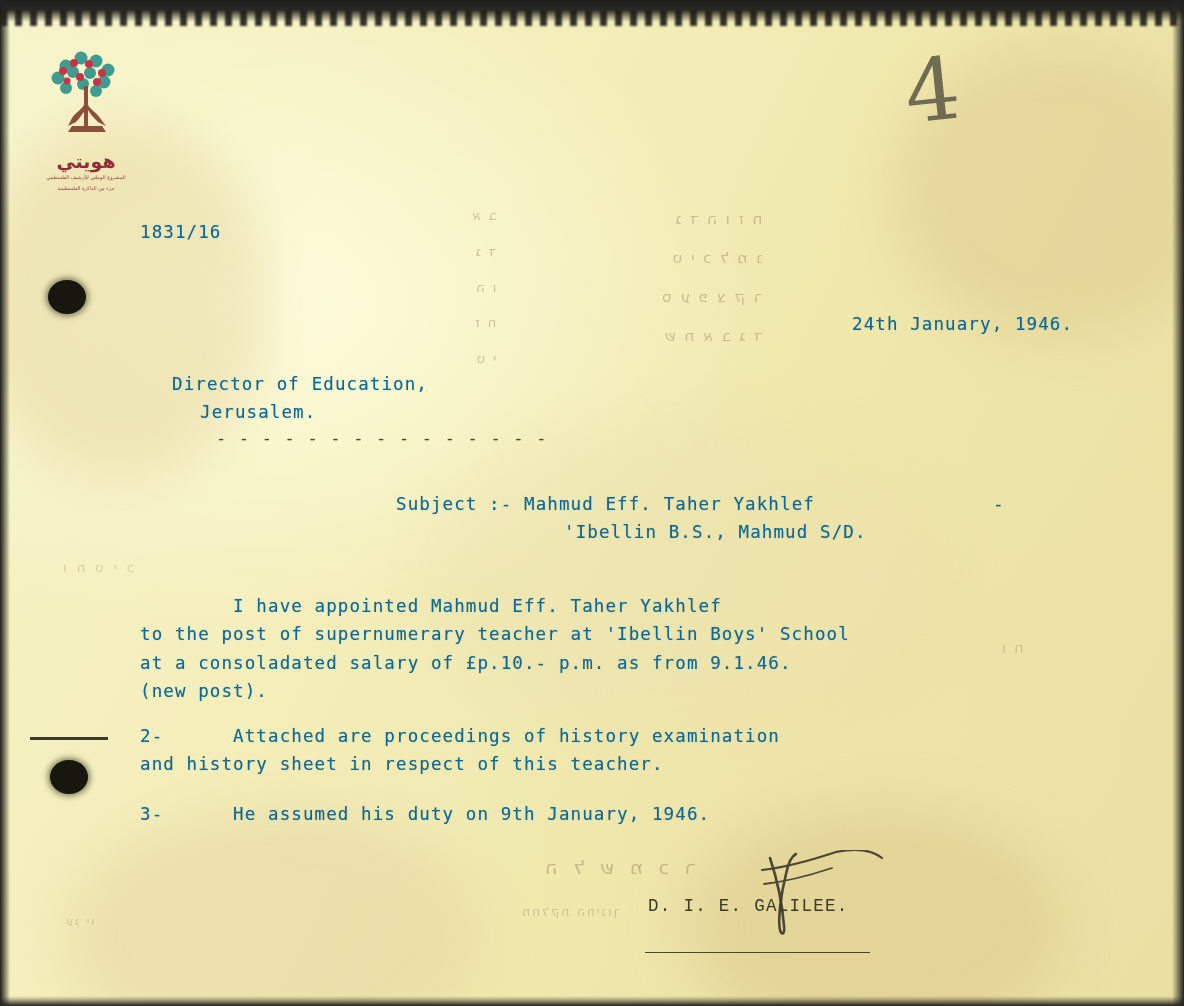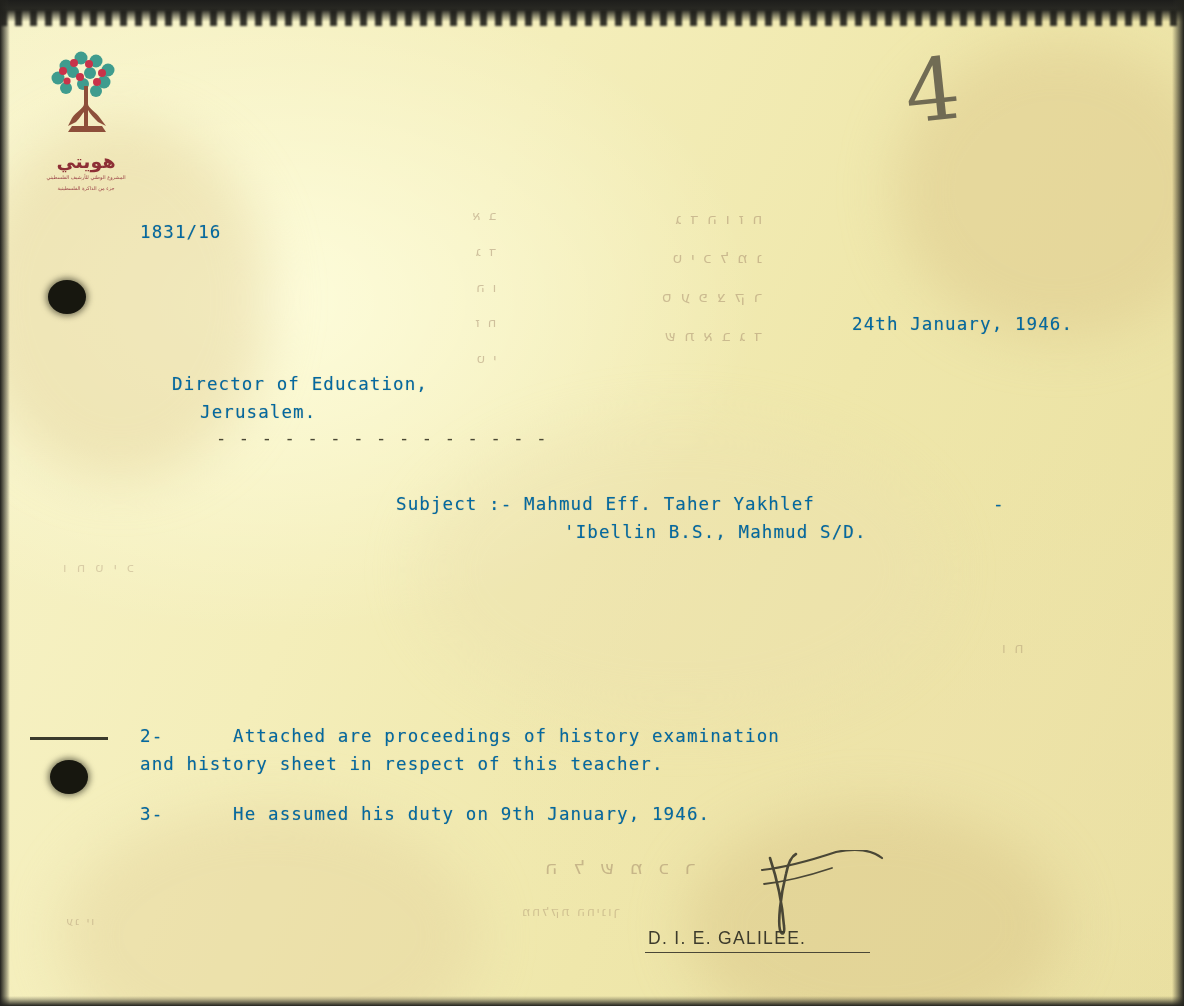--- a/index.html
+++ b/index.html
@@ -170,23 +170,23 @@
     transform: rotate(-6deg);
     opacity: 0.85;
   }
   .signature {
     position: absolute;
     left: 760px; top: 850px;
     width: 140px; height: 90px;
   }
   .sig-label {
     position: absolute;
-    left: 648px; top: 928px;
+    left: 648px; top: 896px;
     color: #3d3b2c;
-    font-family: Liberation Sans, sans-serif;
+    font-family: Liberation Mono, monospace;
     font-size: 17.5px;
     letter-spacing: 1.3px;
     white-space: pre;
   }
   .sig-underline {
     position: absolute;
     left: 645px; top: 952px;
     width: 225px; height: 0;
     border-top: 1.6px solid #4a4736;
   }
@@ -252,20 +252,24 @@
 
   <div class="typed ref">1831/16</div>
 
   <div class="typed date">24th January, 1946.</div>
 
   <div class="typed addr"><span>Director of Education,</span><span class="l2">Jerusalem.</span></div>
   <div class="rule">- - - - - - - - - - - - - - -</div>
 
   <div class="typed subject"><span>Subject :-</span> <span>Mahmud Eff. Taher Yakhlef</span><span class="dash">-</span><span class="l2">'Ibellin B.S., Mahmud S/D.</span></div>
 
+  <div class="typed para1"><span>        I have appointed Mahmud Eff. Taher Yakhlef</span>
+<span>to the post of supernumerary teacher at 'Ibellin Boys' School</span>
+<span>at a consoladated salary of £p.10.- p.m. as from 9.1.46.</span>
+<span>(new post).</span></div>
 
   <div class="typed para2"><span class="para-num">2-</span><span>        Attached are proceedings of history examination</span>
 <span>and history sheet in respect of this teacher.</span></div>
 
   <div class="typed para3"><span class="para-num">3-</span><span>        He assumed his duty on 9th January, 1946.</span></div>
 
   <svg class="signature" viewBox="0 0 140 90">
     <path d="M10 8 C16 26 22 50 24 76 C25 84 22 86 20 80 C18 72 20 48 26 24 C28 14 32 6 36 4" fill="none" stroke="#4a4736" stroke-width="2.6" stroke-linecap="round"></path>
     <path d="M2 20 C20 18 46 12 76 2 C96 -2 112 0 122 8" fill="none" stroke="#4a4736" stroke-width="2.2" stroke-linecap="round"></path>
     <path d="M4 34 C22 32 48 26 72 18" fill="none" stroke="#4a4736" stroke-width="1.8" stroke-linecap="round"></path>

